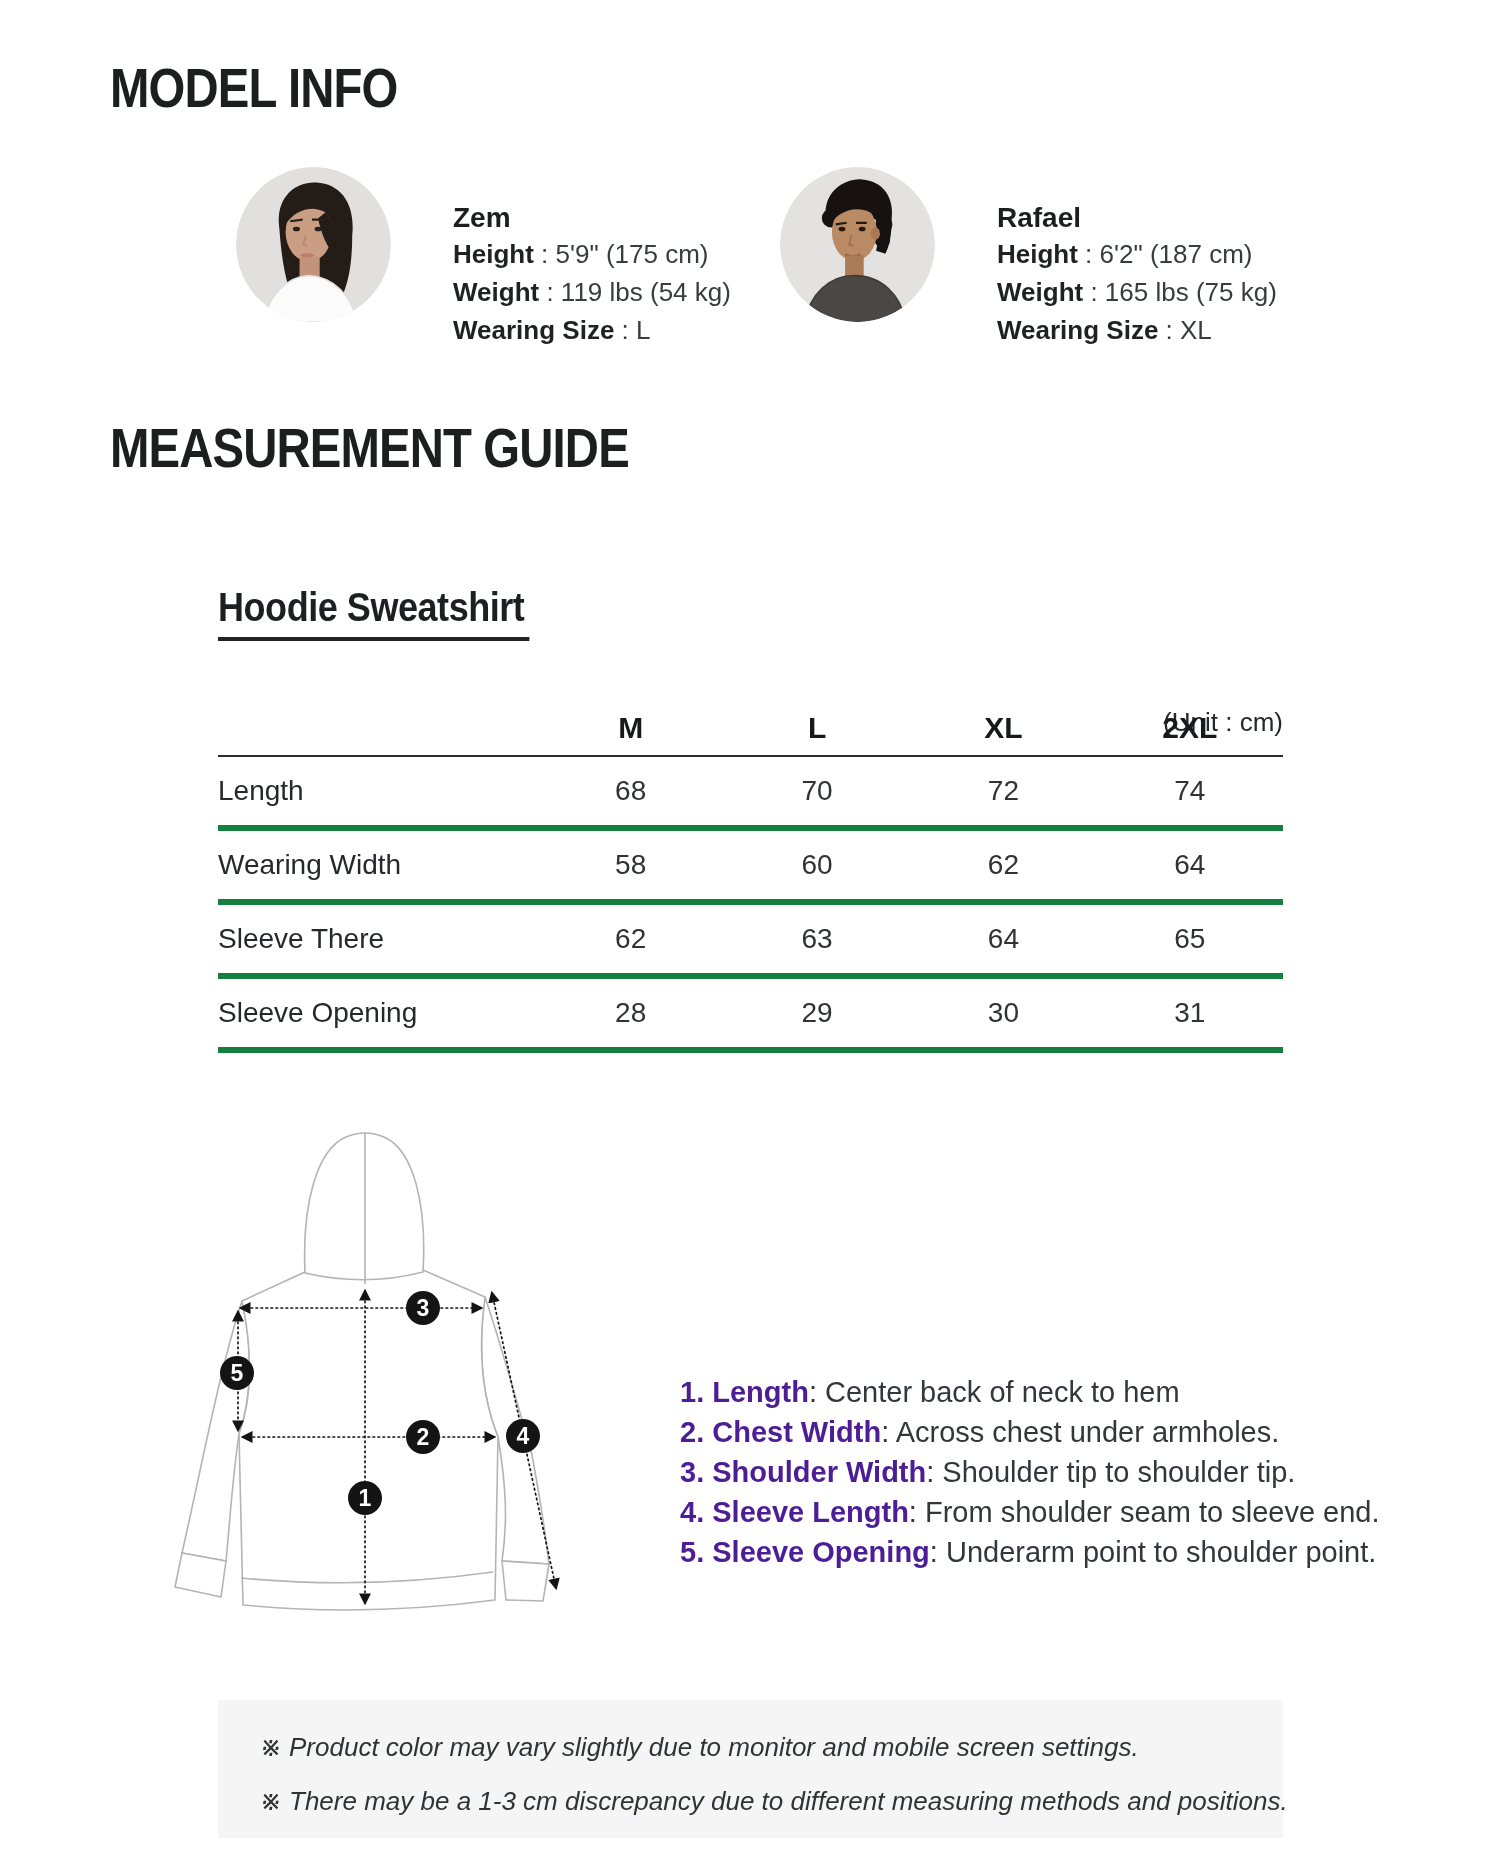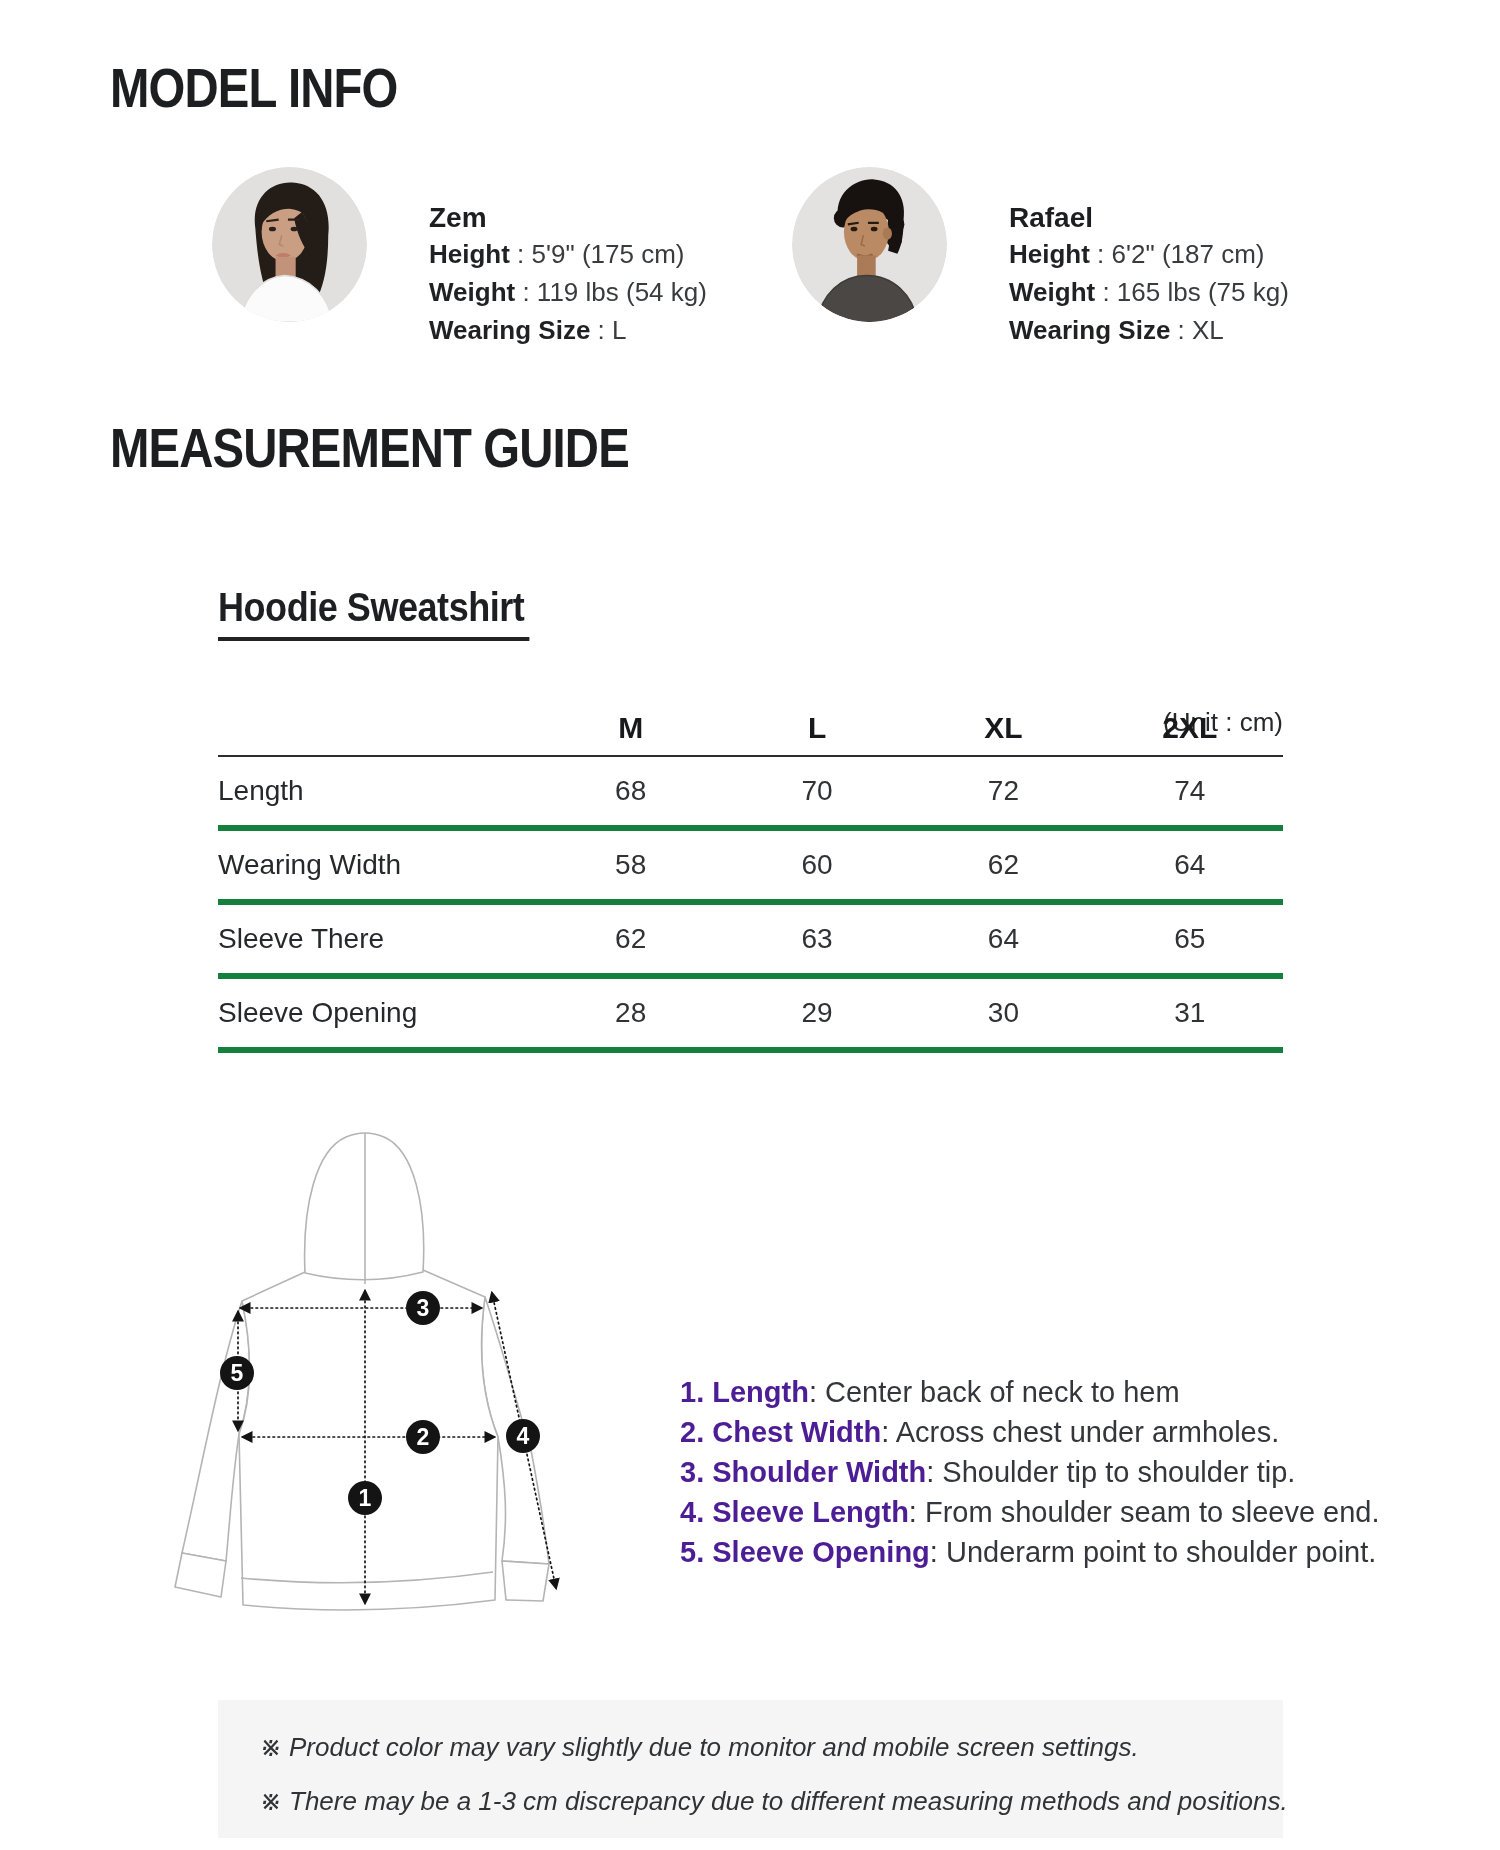--- a/index.html
+++ b/index.html
@@ -13,21 +13,21 @@
   
   .big-title{
     position:absolute;left:110px;margin:0;
     font-size:55px;font-weight:800;color:#1d1e20;letter-spacing:-1px;
     transform:scaleX(.86);transform-origin:left top;white-space:nowrap;
   }
   #model-info-title{top:56px;}
   #measurement-guide-title{top:416px;}
 
   
-  .models{position:absolute;left:212px;top:167px;display:flex;gap:36px;}
+  .models{position:absolute;left:236px;top:167px;display:flex;}
   .model{display:flex;align-items:flex-start;}
   .model.first{width:544px;}
   .avatar{
     width:155px;height:155px;border-radius:50%;overflow:hidden;flex:0 0 155px;
   }
   .avatar svg{display:block;width:155px;height:155px;}
   .mtext{margin-left:62px;padding-top:34px;}
   .mname{font-size:28px;font-weight:700;color:#1c1e20;line-height:34px;}
   .mline{font-size:26px;line-height:38px;color:#393c3f;white-space:nowrap;}
   .mline b{color:#1f2123;font-weight:700;}

